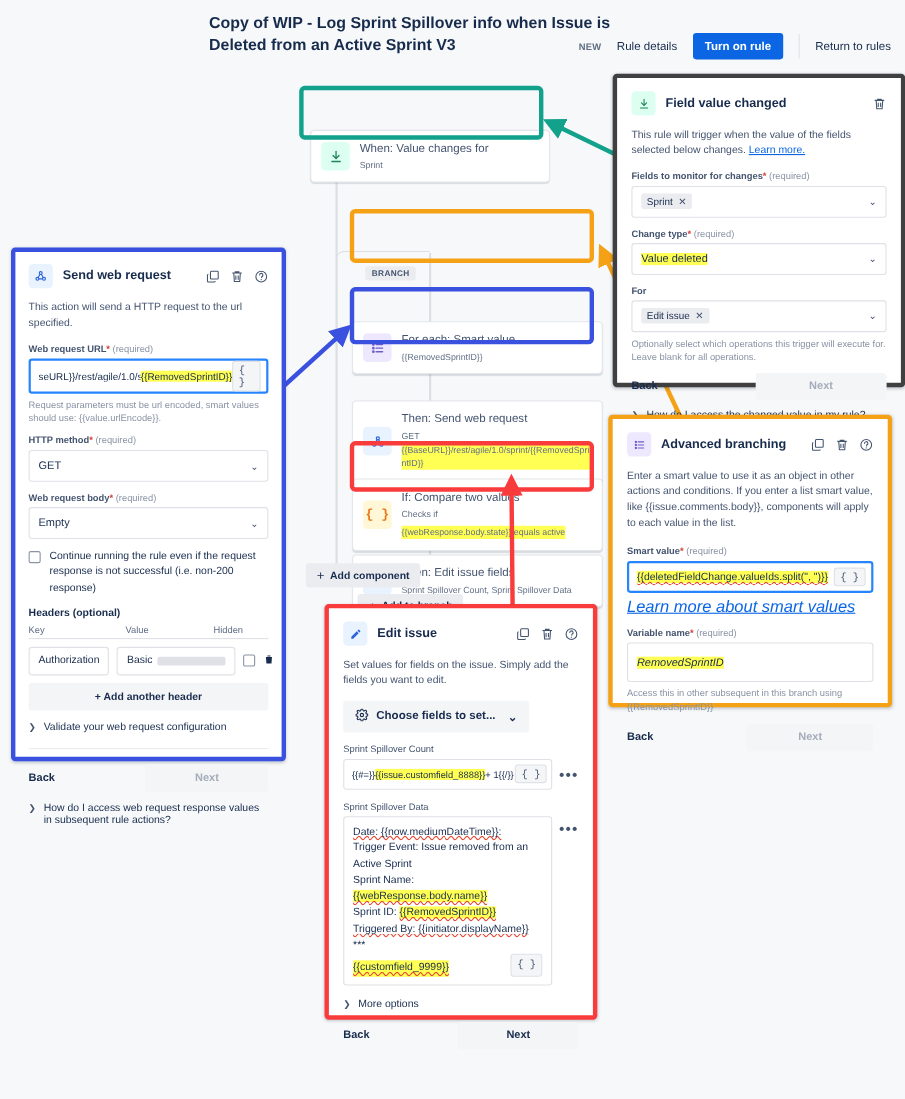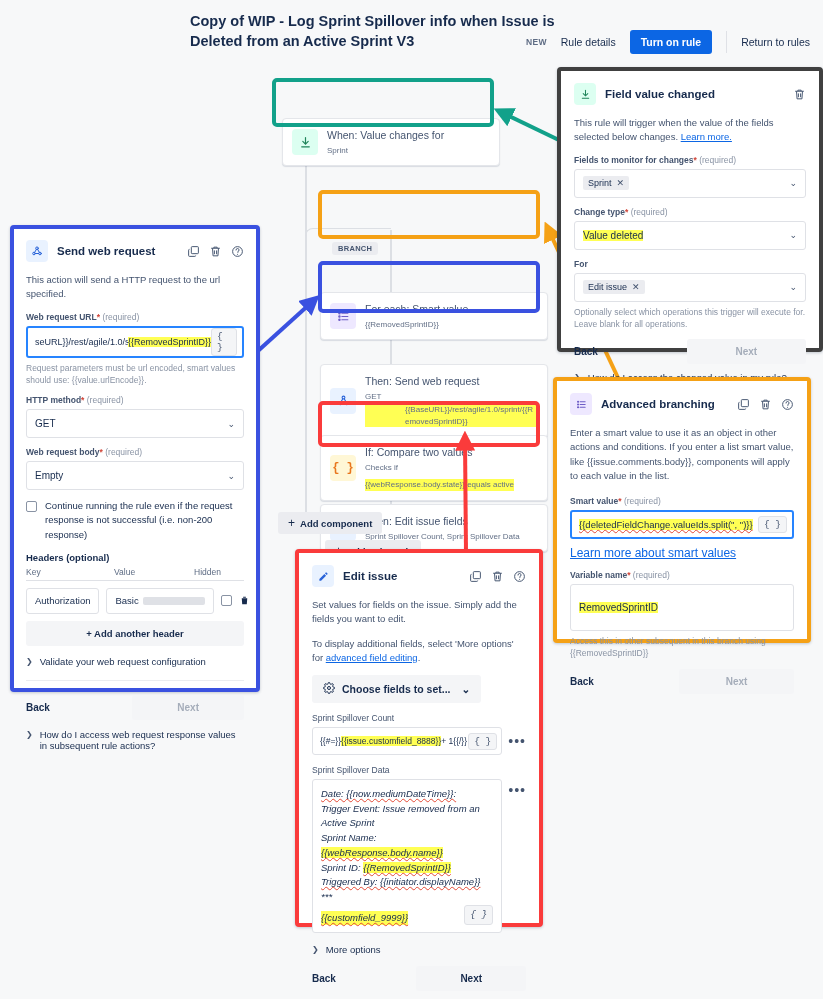--- a/index.html
+++ b/index.html
@@ -219,21 +219,21 @@
         <svg width="13" height="13" viewBox="0 0 24 24" fill="none" stroke="currentColor" stroke-width="2" stroke-linecap="round">
           <circle cx="12" cy="6.5" r="2.6"></circle>
             <circle cx="6" cy="17" r="2.6"></circle>
             <circle cx="18" cy="17" r="2.6"></circle>
           <path d="M10.7 8.8 7.5 14.5M13.3 8.8l3.2 5.7M8.6 17h6.8"></path>
         </svg>
       </div>
       <div class="node-txt">
         <div class="node-title">Then: Send web request</div>
         <div class="node-sub">GET</div>
-        <div class="node-sub hl" style="display:inline-block;padding-left:40px;">{{BaseURL}}/rest/agile/1.0/sprint/{{RemovedSprintID}}</div>
+        <div class="node-sub hl" style="display:inline-block;">{{BaseURL}}/rest/agile/1.0/sprint/{{RemovedSprintID}}</div>
       </div>
     </div>
 
     <div class="node" style="position:absolute; left:50px; top:333px; width:228px;">
       <div class="node-ico ico-yellow">
         <span style="font-size:12px;font-weight:700;font-family:'Liberation Mono',monospace;">{ }</span>
       </div>
       <div class="node-txt">
         <div class="node-title">If: Compare two values</div>
         <div class="node-sub">Checks if</div>
@@ -510,28 +510,28 @@
 
       <div class="flabel">
         <span>Smart value</span><span class="req">*</span>
         <span class="opt">(required)</span>
       </div>
       <div class="inp focus" style="height:29px;padding:0 5px 0 7px;">
         <span class="hl squiggle" style="font-size:9.5px;">{{deletedFieldChange.valueIds.split(", ")}}</span>
         <span class="brace">{ }</span>
       </div>
       <div style="margin-top:4px;">
-        <span class="lnk" style="font-size:12px;">Learn more about smart values</span>
+        <span class="lnk" style="font-size:15px;font-style:italic;">Learn more about smart values</span>
       </div>
 
       <div class="flabel" style="margin-top:9px;">
         <span>Variable name</span><span class="req">*</span>
         <span class="opt">(required)</span>
       </div>
-      <div class="inp" style="height:47px;">
+      <div class="inp" style="height:36px;font-style:italic;">
         <span class="hl">RemovedSprintID</span>
       </div>
       <div class="fhelp">Access this in other subsequent in this branch using {{RemovedSprintID}}</div>
 
       <div class="btn-row" style="margin-top:6px;">
         <button class="btn-back">Back</button>
         <button class="btn-next">Next</button>
       </div>
     </div>
   </div>
@@ -561,23 +561,20 @@
             <svg width="13" height="13" viewBox="0 0 24 24" fill="none" stroke="currentColor" stroke-width="1.8">
                 <circle cx="12" cy="12" r="9"></circle>
                 <path d="M9.2 9.3a2.8 2.8 0 1 1 3.5 2.7v1.6" stroke-linecap="round"></path>
                 <circle cx="12" cy="17" r="1" fill="currentColor" stroke="none"></circle>
               </svg>
           </span>
         </div>
       </div>
 
       <div class="p-desc">Set values for fields on the issue. Simply add the fields you want to edit.</div>
-      <div class="p-desc">
-        <span>To display additional fields, select 'More options' for </span><span class="lnk">advanced field editing</span><span>.</span>
-      </div>
 
       <div class="choose-fields">
         <span>
           <svg width="12" height="12" viewBox="0 0 24 24" fill="none" stroke="#172b4d" stroke-width="2">
               <circle cx="12" cy="12" r="3"></circle>
               <path d="M19.4 15a1.6 1.6 0 0 0 .3 1.8l.1.1a2 2 0 1 1-2.8 2.8l-.1-.1a1.6 1.6 0 0 0-1.8-.3 1.6 1.6 0 0 0-1 1.5V21a2 2 0 1 1-4 0v-.1A1.6 1.6 0 0 0 9 19.4a1.6 1.6 0 0 0-1.8.3l-.1.1a2 2 0 1 1-2.8-2.8l.1-.1a1.6 1.6 0 0 0 .3-1.8 1.6 1.6 0 0 0-1.5-1H3a2 2 0 1 1 0-4h.1A1.6 1.6 0 0 0 4.6 9a1.6 1.6 0 0 0-.3-1.8l-.1-.1a2 2 0 1 1 2.8-2.8l.1.1a1.6 1.6 0 0 0 1.8.3H9a1.6 1.6 0 0 0 1-1.5V3a2 2 0 1 1 4 0v.1a1.6 1.6 0 0 0 1 1.5 1.6 1.6 0 0 0 1.8-.3l.1-.1a2 2 0 1 1 2.8 2.8l-.1.1a1.6 1.6 0 0 0-.3 1.8V9a1.6 1.6 0 0 0 1.5 1H21a2 2 0 1 1 0 4h-.1a1.6 1.6 0 0 0-1.5 1z"></path>
             </svg>
         </span>
         <span>Choose fields to set...</span>
         <span class="caret" style="margin-left:4px;">⌄</span>
@@ -588,21 +585,21 @@
         <div class="inp" style="flex:1;height:28px;padding:0 4px 0 7px;">
           <span style="font-size:8.5px;">{{#=}}</span>
             <span class="hl" style="font-size:8.5px;">{{issue.customfield_8888}}</span>
             <span style="font-size:8.5px;"> + 1{{/}}</span>
           <span class="brace">{ }</span>
         </div>
         <span class="dots">•••</span>
       </div>
 
       <div class="sublabel">Sprint Spillover Data</div>
-      <div style="display:flex;align-items:flex-start;gap:6px;font-style:italic;">
+      <div style="display:flex;align-items:flex-start;gap:6px;">
         <div class="ta" style="flex:1;min-height:105px;">
           <div class="squiggle" style="display:inline;">Date: {{now.mediumDateTime}}:</div>
           <div>Trigger Event: Issue removed from an Active Sprint</div>
           <div><span>Sprint Name: </span><span class="hl squiggle">{{webResponse.body.name}}</span></div>
           <div><span>Sprint ID: </span><span class="hl squiggle">{{RemovedSprintID}}</span></div>
           <div class="squiggle">Triggered By: {{initiator.displayName}}</div>
           <div>***</div>
           <div style="display:flex;align-items:flex-end;">
             <span class="hl squiggle">{{customfield_9999}}</span>
             <span class="brace">{ }</span>

